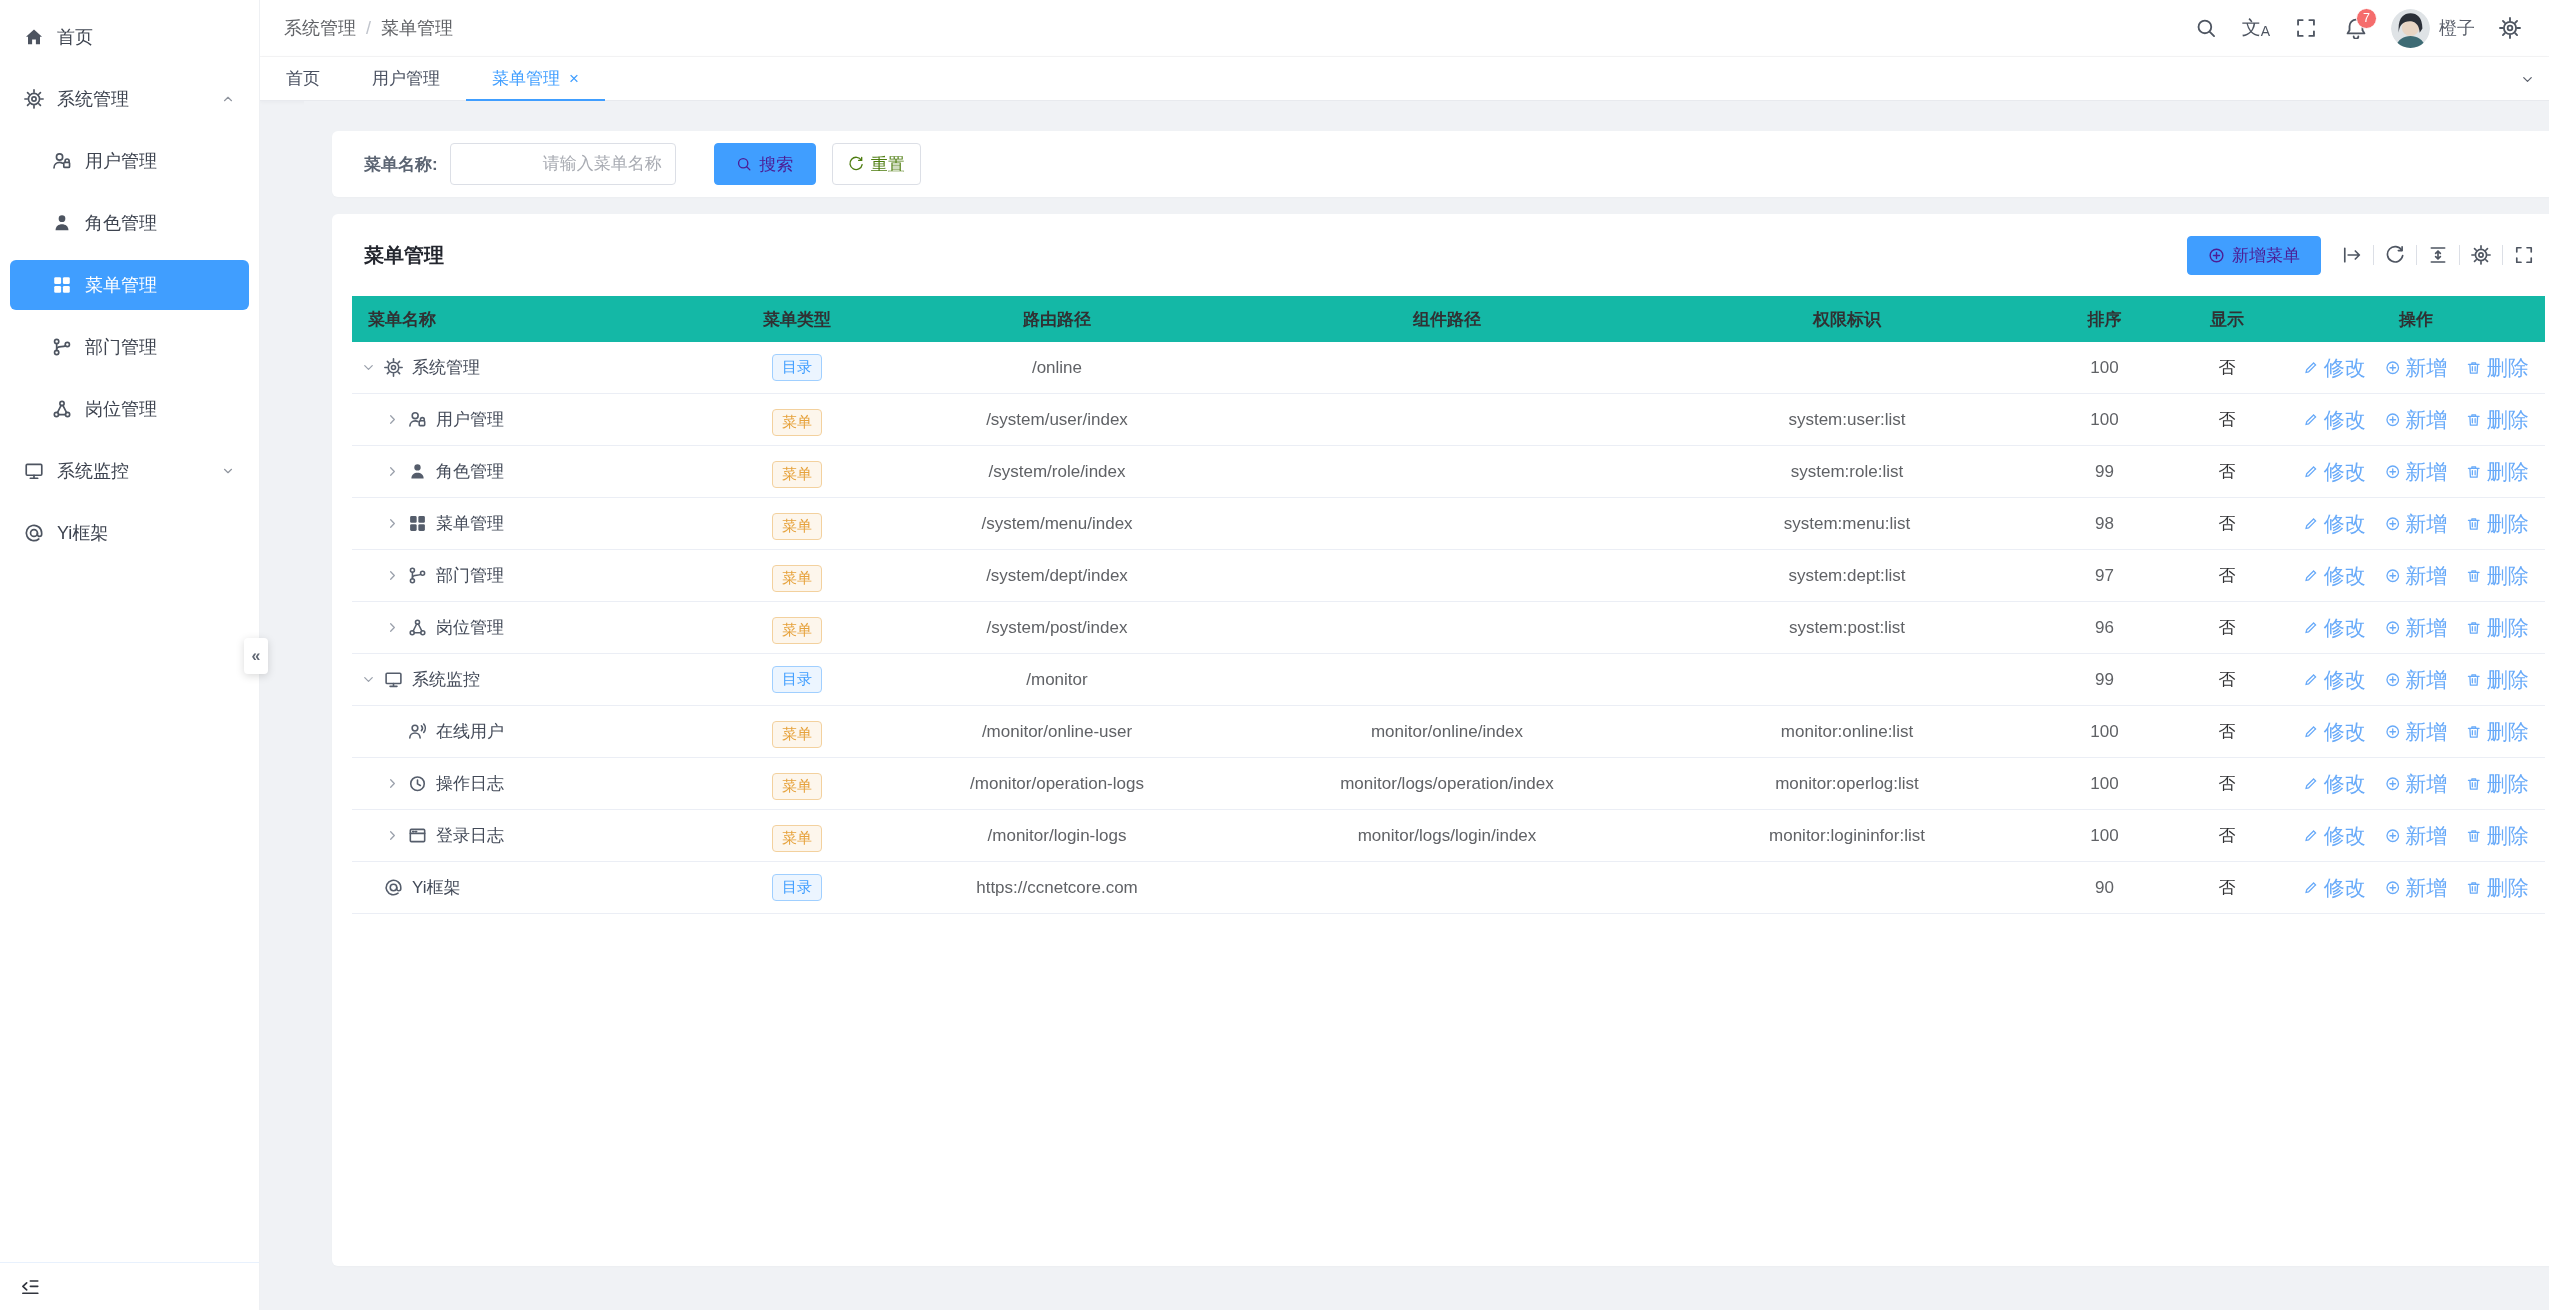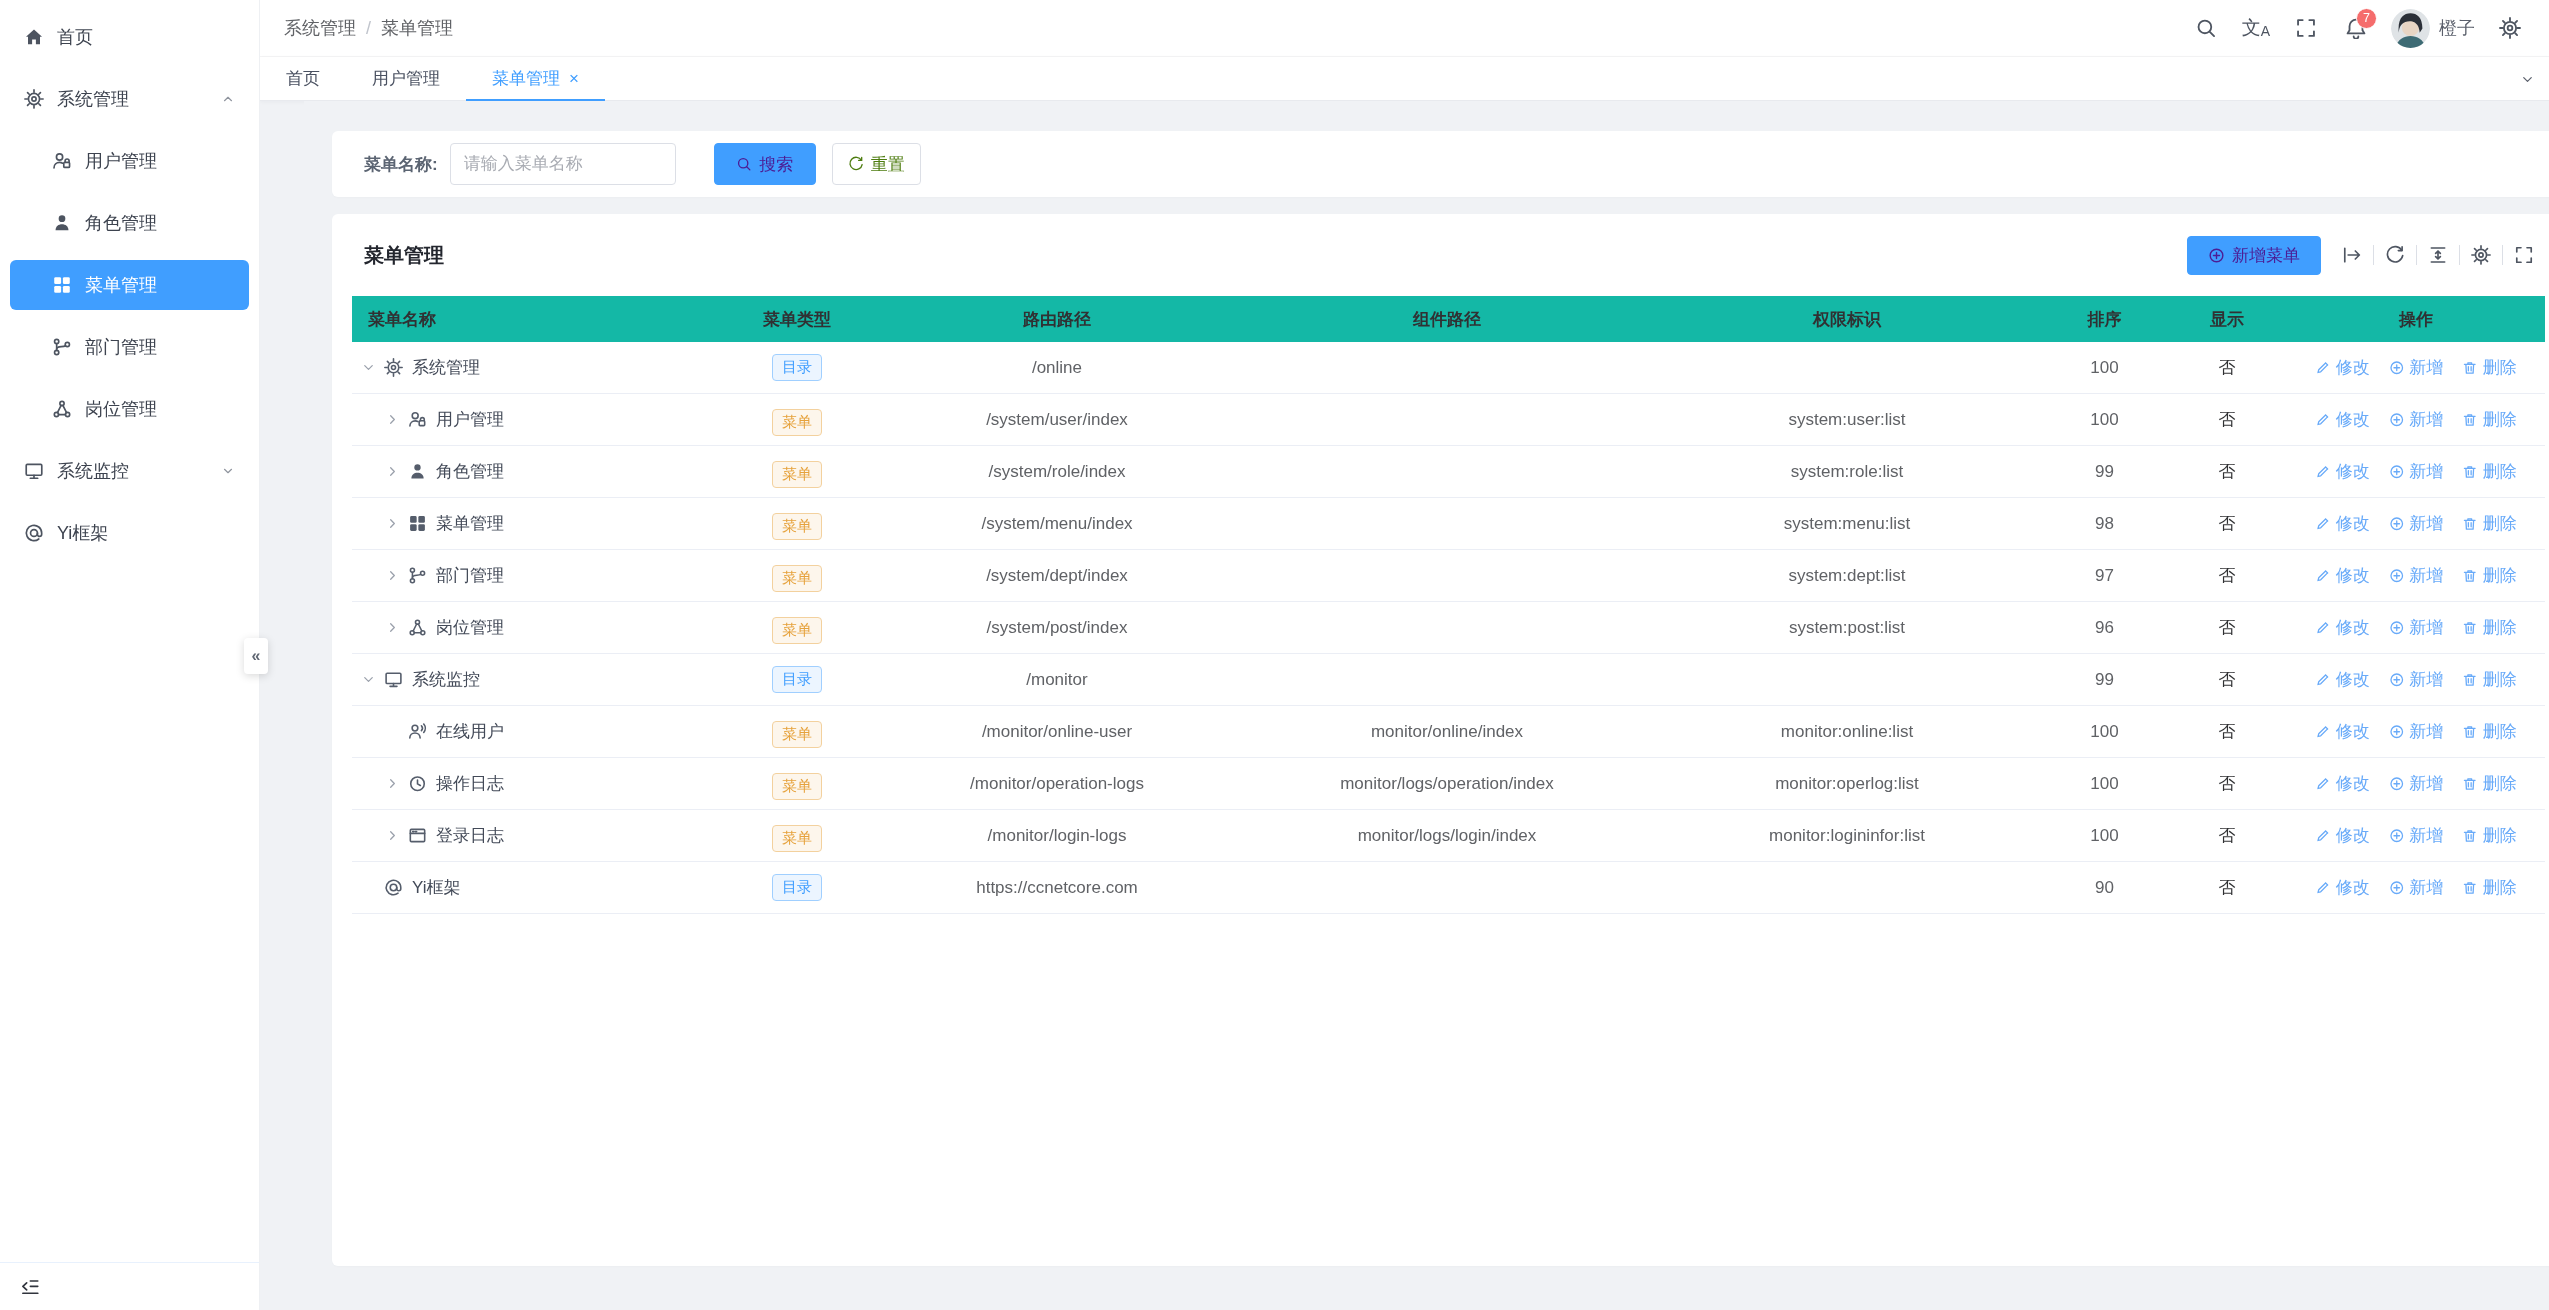--- a/index.html
+++ b/index.html
@@ -43,21 +43,21 @@
   .tab { display:flex; align-items:center; padding:0 26px; font-size:17px; color:#495060; cursor:pointer; position:relative; }
   .tab.active { color:#409eff; }
   .tab.active::after { content:""; position:absolute; left:0; right:0; bottom:-1px; height:2px; background:#409eff; }
   .tab-close { margin-left:9px; font-size:17px; color:#409eff; }
   .tabs-arrow { position:absolute; right:14px; top:0; height:44px; display:flex; align-items:center; font-size:15px; color:#5a5f6b; cursor:pointer; }
 
   
   .content { position:absolute; left:260px; top:101px; width:2289px; height:1209px; background:#f0f2f5;margin-left:44px; }
   .search-card { margin:30px 28px 0; height:66px; background:#fff; border-radius:6px; display:flex; align-items:center; box-shadow:0 1px 2px rgba(0,0,0,.02); }
   .sf-label { margin-left:32px; font-weight:bold; color:#5b6472; font-size:17px; }
-  .sf-input { margin-left:12px; width:226px; height:42px; border:1px solid #dcdfe6; border-radius:4px; padding:0 13px; font-size:17px; color:#c2410c; outline:none; font-family:inherit; }
+  .sf-input { margin-left:12px; width:226px; height:42px; border:1px solid #dcdfe6; border-radius:4px; padding:0 13px; font-size:17px; color:#c2410c; outline:none; font-family:inherit;text-align:right; }
   .sf-input::placeholder { color:#a8abb2; }
   .btn { display:inline-flex; align-items:center; justify-content:center; gap:7px; height:42px; border-radius:4px; font-size:17px; cursor:pointer; font-family:inherit; }
   .btn .icn { font-size:16px; }
   .btn-primary { background:#409eff; border:1px solid #409eff; color:#4c1d95; }
   .btn-plain { background:#fff; border:1px solid #dcdfe6; color:#4d7c0f; }
   .btn-search { margin-left:38px; width:102px; }
   .btn-reset { margin-left:16px; width:89px; }
 
   .table-card { margin:17px 28px 0; height:1052px; background:#fff; border-radius:6px; position:relative; box-shadow:0 1px 2px rgba(0,0,0,.02); }
   .card-head { height:82px; display:flex; align-items:center; padding:0 20px 0 32px; }
@@ -82,21 +82,21 @@
   .lv1 { padding-left:32px; }
   .chev { font-size:15px; color:#9aa0ab; cursor:pointer; flex:0 0 16px; }
   .chev-sp { flex:0 0 16px; }
   .ricn { font-size:19px; color:#555d6b; margin-left:8px; }
   .rname { margin-left:9px; color:#434a58; }
   .c6 { color:#303133; }
   .tag { display:inline-flex; align-items:center; height:27px; padding:0 9px; border-radius:4px; font-size:15px; }
   .tag.dir { color:#409eff; background:#ecf5ff; border:1px solid #a0cfff; }
   .tag.menu { color:#e6a23c; background:#fdf6ec; border:1px solid #f3d19e; }
   .ops { gap:19px; }
-  .op { display:inline-flex; align-items:center; gap:5px; color:#68aaf9; cursor:pointer; text-decoration:none; font-size:17px; }
+  .op { display:inline-flex; align-items:center; gap:5px; color:#68aaf9; cursor:pointer; text-decoration:none; font-size:21px; }
   .op .icn { font-size:15.5px; }
 
   .footer { position:absolute; left:0; bottom:10px; width:100%; text-align:center; color:#808690; font-size:16.5px; }
 </style>
 </head>
 <body>
 
 <div class="page">
 
   <aside class="sidebar">

